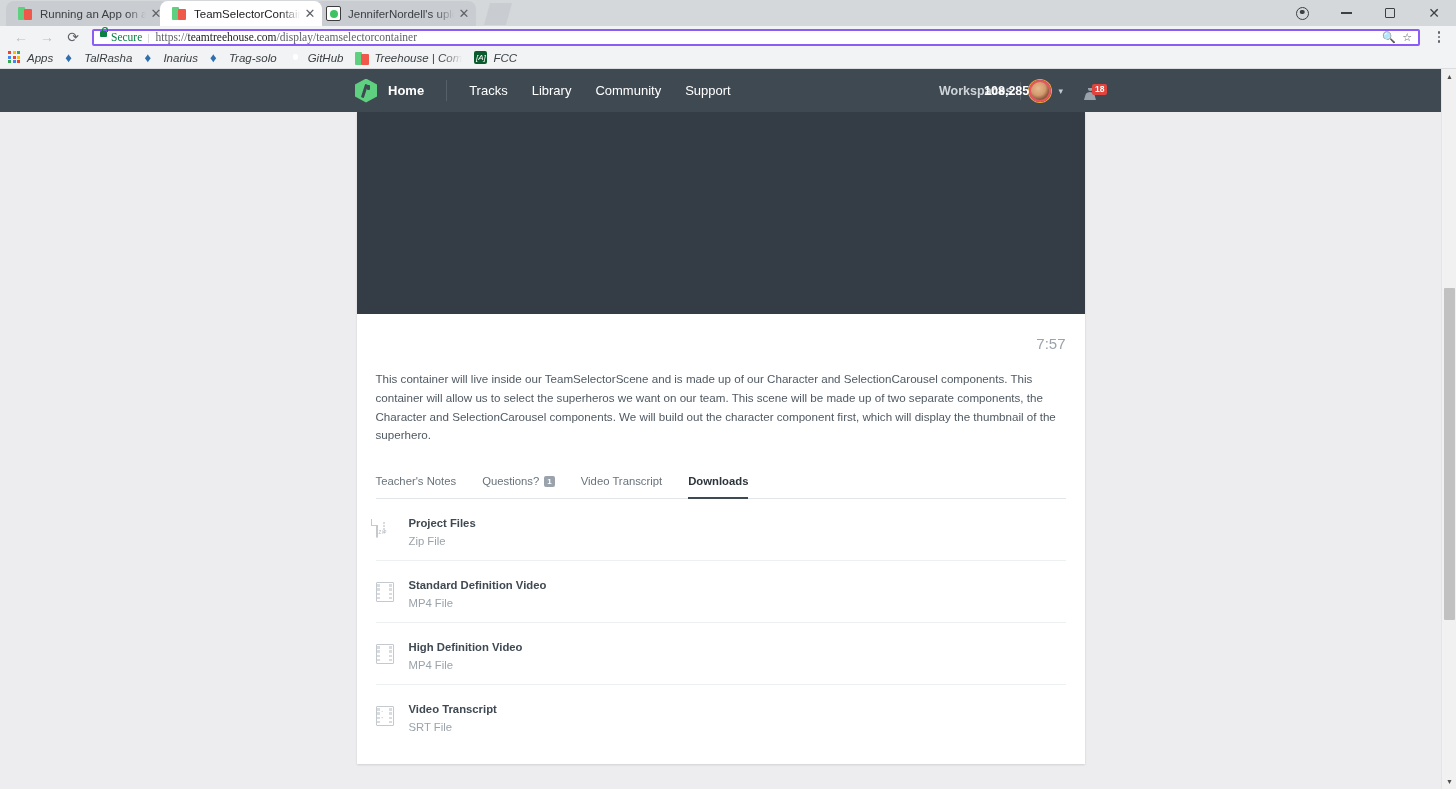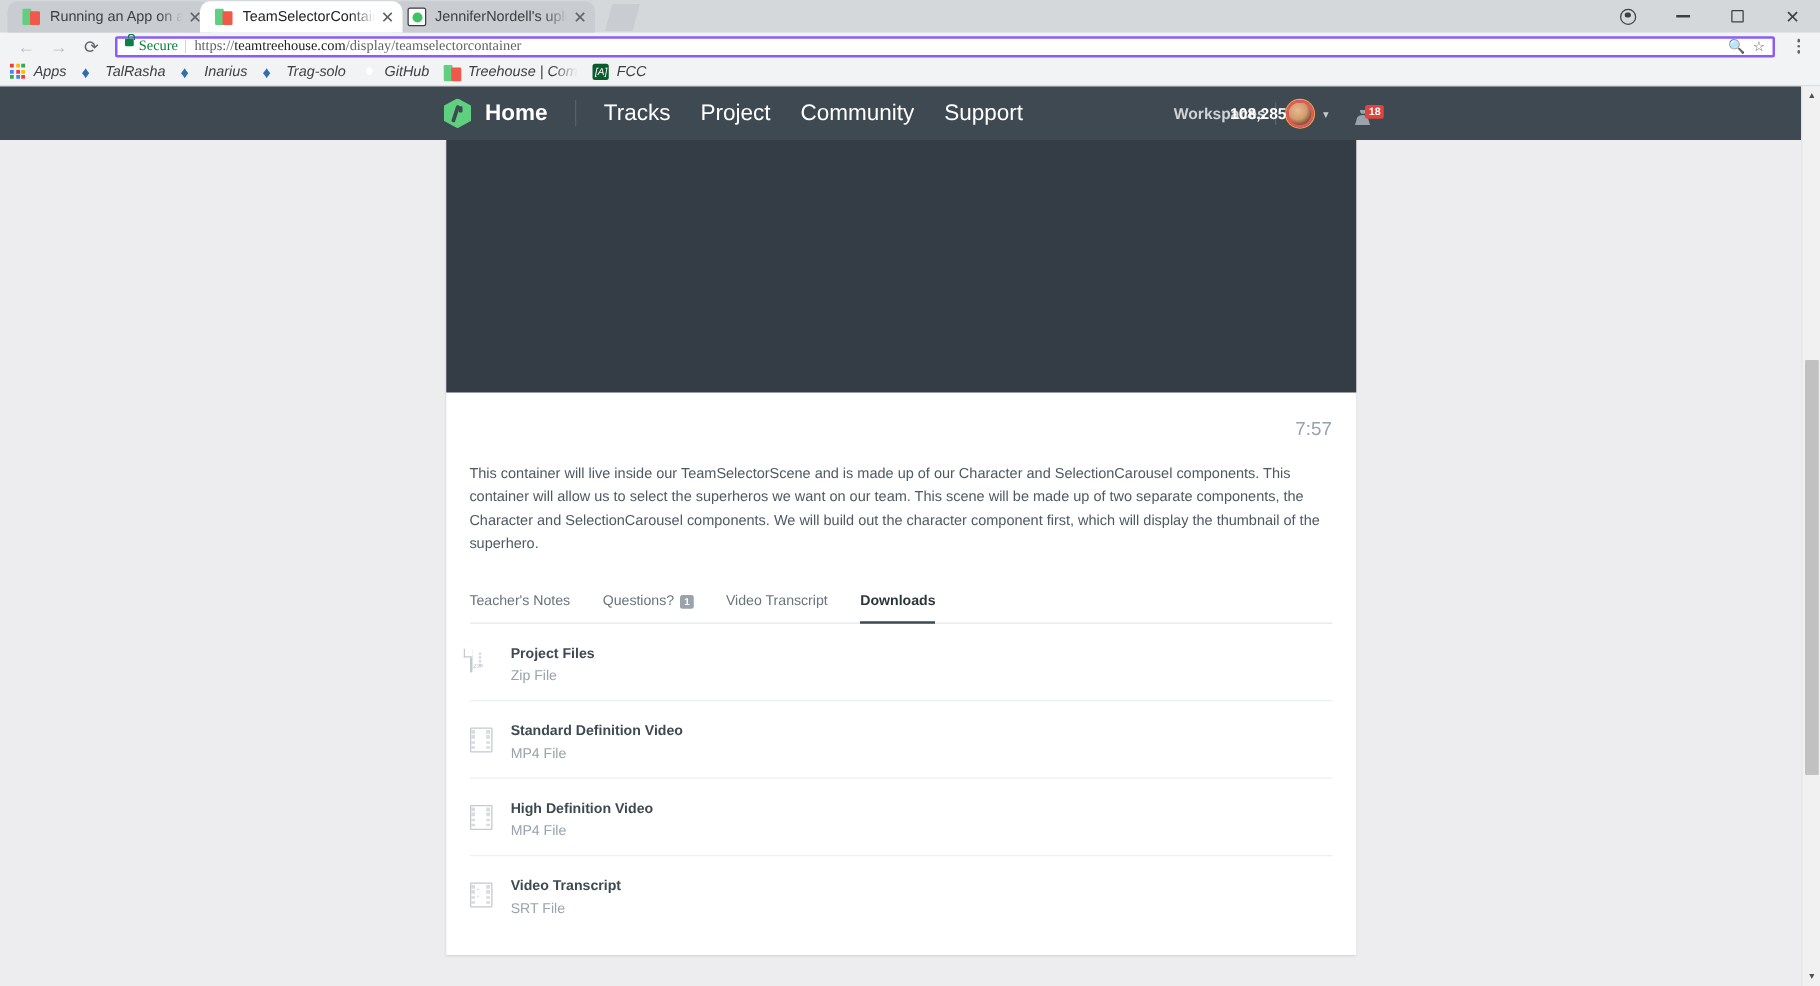--- a/index.html
+++ b/index.html
@@ -176,21 +176,21 @@
   }
   .th-logo::after {
     content: ""; position: absolute; left: 8px; top: 5px; width: 3px; height: 14px;
     background: #3f4952; transform: rotate(18deg); border-radius: 1px;
   }
   .th-logo::before {
     content: ""; position: absolute; left: 12px; top: 6px; width: 2.5px; height: 5px;
     background: #3f4952; border-radius: 1px; z-index: 2;
   }
   .navlink {
-    color: #fff; font-size: 18px; margin-right: 24px; white-space: nowrap;
+    color: #fff; font-size: 13px; margin-right: 24px; white-space: nowrap;
   }
   .navlink.home { font-weight: bold; margin-right: 0; }
   .nav-divider { width: 1px; height: 21px; background: #566069; margin: 0 22px; }
   .nav-right {
     margin-left: auto; display: flex; align-items: center; padding-right: 358px;
     position: relative;
   }
   .overlap-wrap { position: relative; height: 20px; display: flex; align-items: center; }
   .ws-label { color: #cfd4d8; font-size: 12.5px; font-weight: bold; white-space: nowrap; }
   .points-label {
@@ -424,21 +424,21 @@
     </div>
   </div>
 
   <div class="viewport">
 
     <div class="site-header">
       <span class="th-logo"></span>
       <a class="navlink home">Home</a>
       <span class="nav-divider"></span>
       <a class="navlink">Tracks</a>
-      <a class="navlink">Project</a>
+      <a class="navlink">Library</a>
       <a class="navlink">Community</a>
       <a class="navlink">Support</a>
 
       <div class="nav-right">
         <div class="overlap-wrap">
           <span class="ws-label">Workspaces</span>
           <span class="points-label">108,285</span>
         </div>
         <span class="vbar"></span>
         <span class="avatar"></span>

